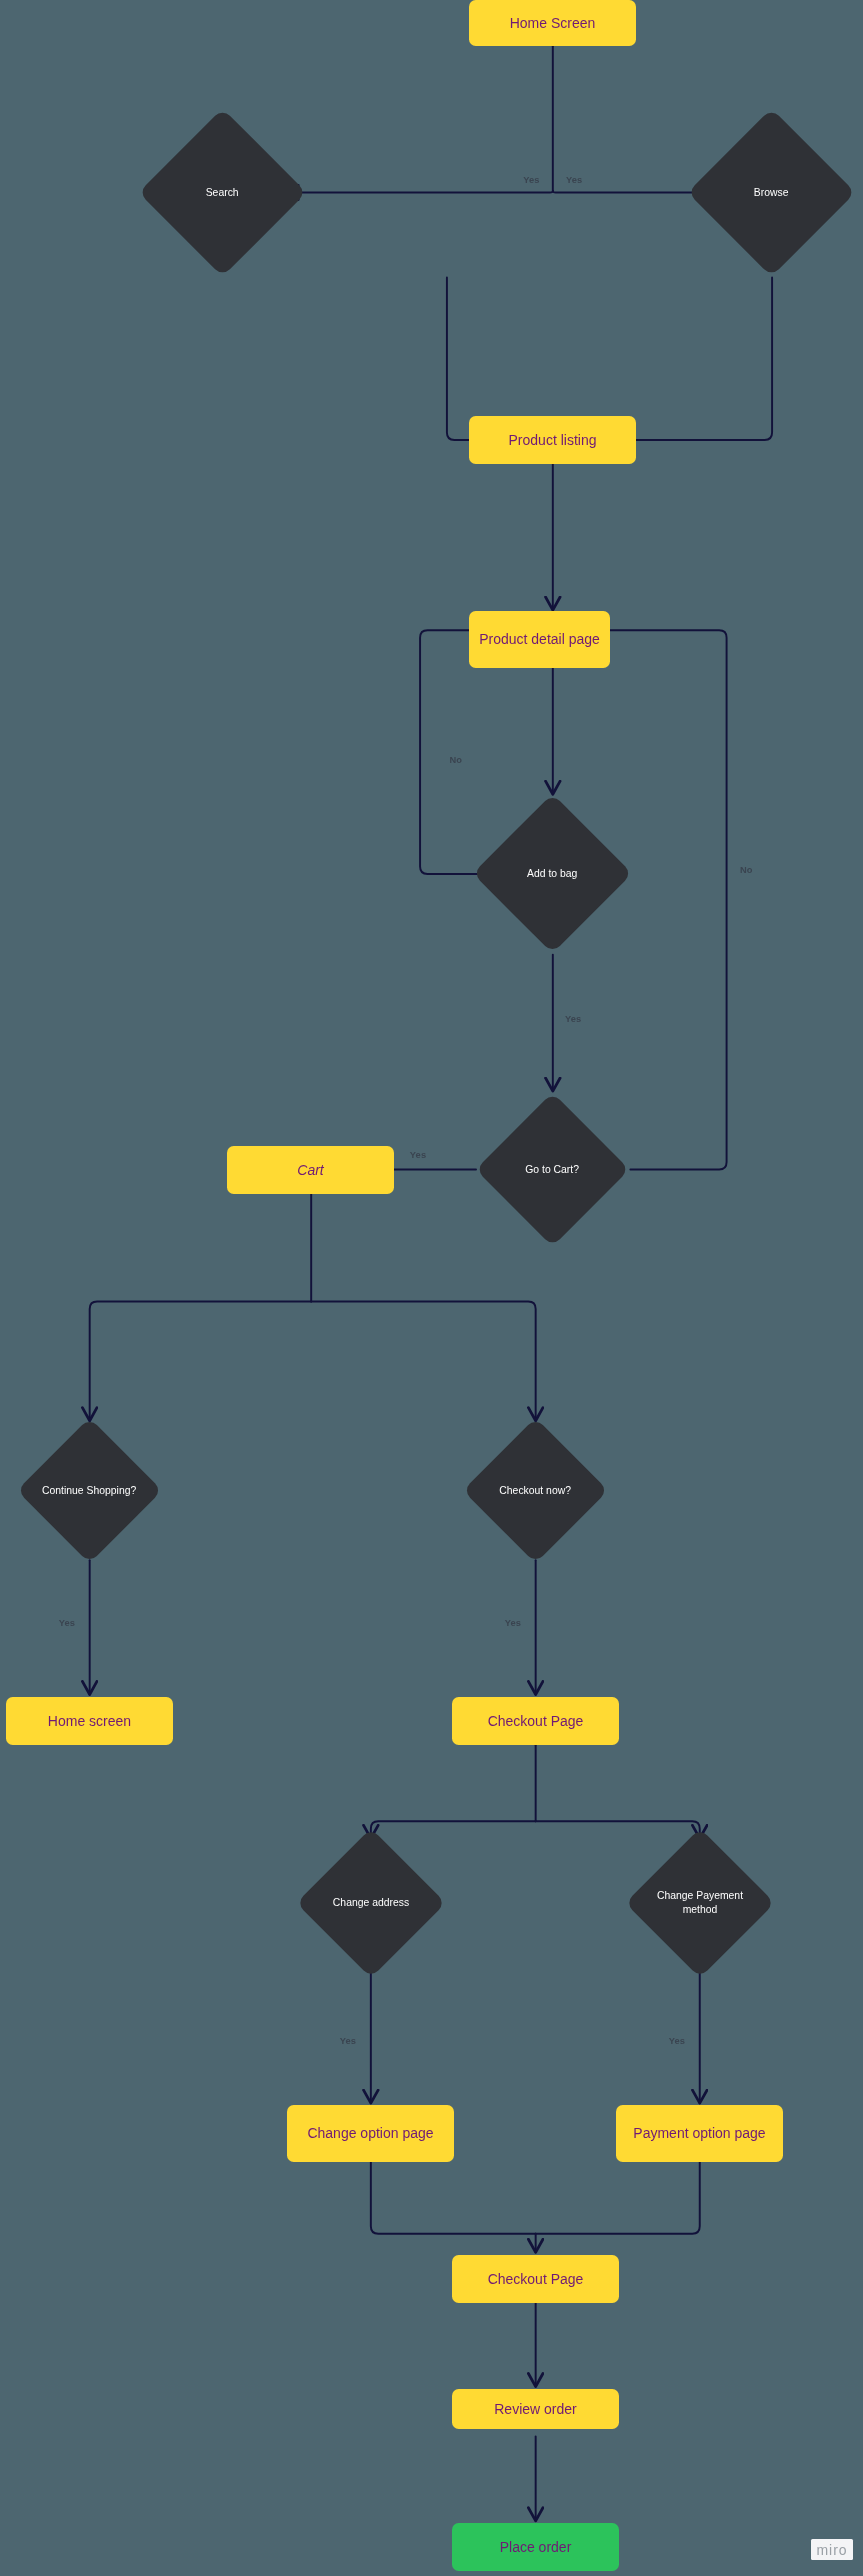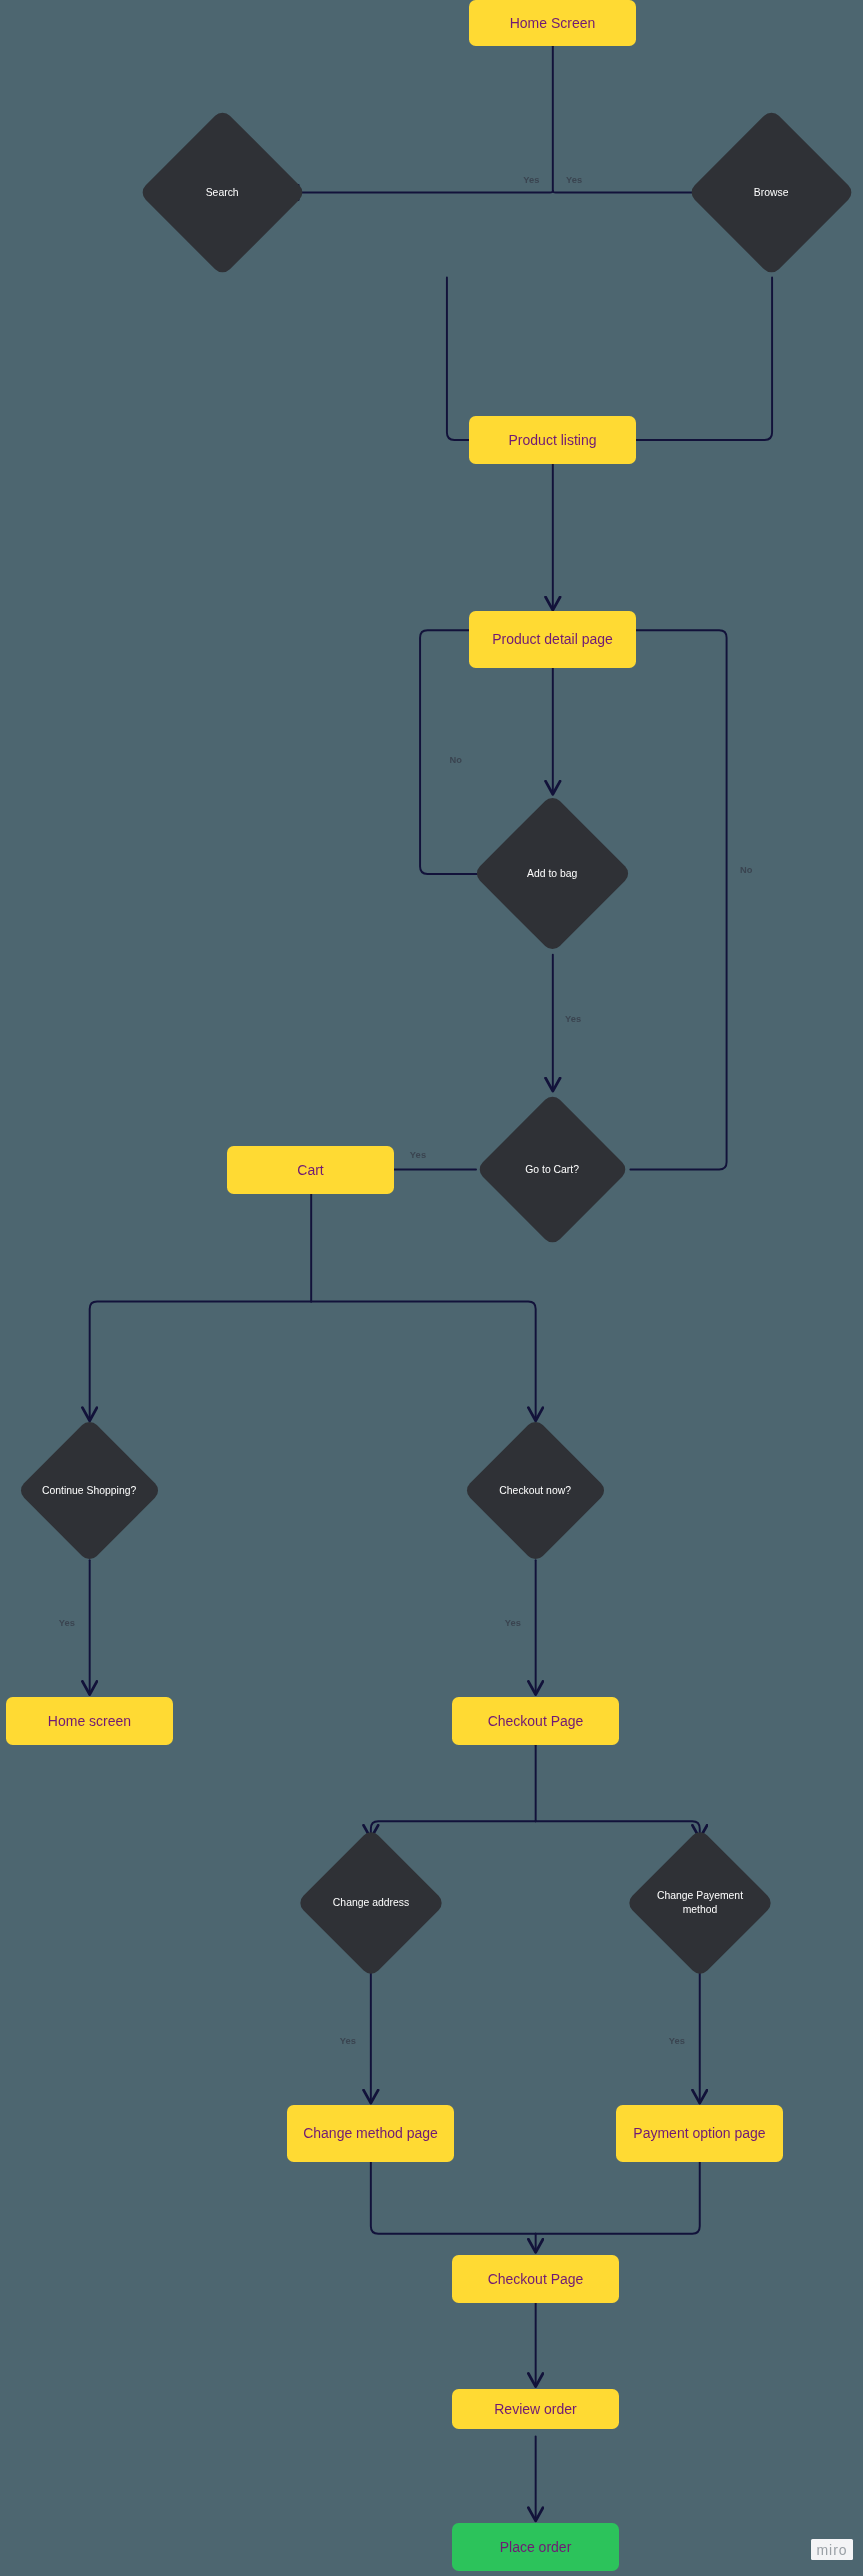--- a/index.html
+++ b/index.html
@@ -128,33 +128,33 @@
   </div>
 
   <div class="node diamond" style="left:712px;top:133px;width:119px;height:119px;">
     <span>Browse</span>
   </div>
 
   <div class="node rect" style="left:469px;top:416px;width:167px;height:48px;">
     <span>Product listing</span>
   </div>
 
-  <div class="node rect" style="left:469px;top:611px;width:167px;height:57px;">
+  <div class="node rect" style="left:469px;top:611px;width:141px;height:57px;">
     <span>Product detail page</span>
   </div>
 
   <div class="node diamond" style="left:496px;top:817px;width:113px;height:113px;">
     <span>Add to bag</span>
   </div>
 
   <div class="node diamond" style="left:498px;top:1115px;width:109px;height:109px;">
     <span>Go to Cart?</span>
   </div>
 
-  <div class="node rect" style="left:227px;top:1146px;width:167px;height:48px;">
+  <div class="node rect" style="left:227px;top:1146px;width:167px;height:48px;font-style:italic;">
     <span>Cart</span>
   </div>
 
   <div class="node diamond" style="left:38px;top:1439px;width:103px;height:103px;">
     <span>Continue Shopping?</span>
   </div>
 
   <div class="node diamond" style="left:484px;top:1439px;width:103px;height:103px;">
     <span>Checkout now?</span>
   </div>
@@ -169,21 +169,21 @@
 
   <div class="node diamond" style="left:318px;top:1850px;width:106px;height:106px;">
     <span>Change address</span>
   </div>
 
   <div class="node diamond" style="left:647px;top:1850px;width:106px;height:106px;">
     <span>Change Payement method</span>
   </div>
 
   <div class="node rect" style="left:287px;top:2105px;width:167px;height:57px;">
-    <span>Change method page</span>
+    <span>Change option page</span>
   </div>
 
   <div class="node rect" style="left:616px;top:2105px;width:167px;height:57px;">
     <span>Payment option page</span>
   </div>
 
   <div class="node rect" style="left:452px;top:2255px;width:167px;height:48px;">
     <span>Checkout Page</span>
   </div>
 

